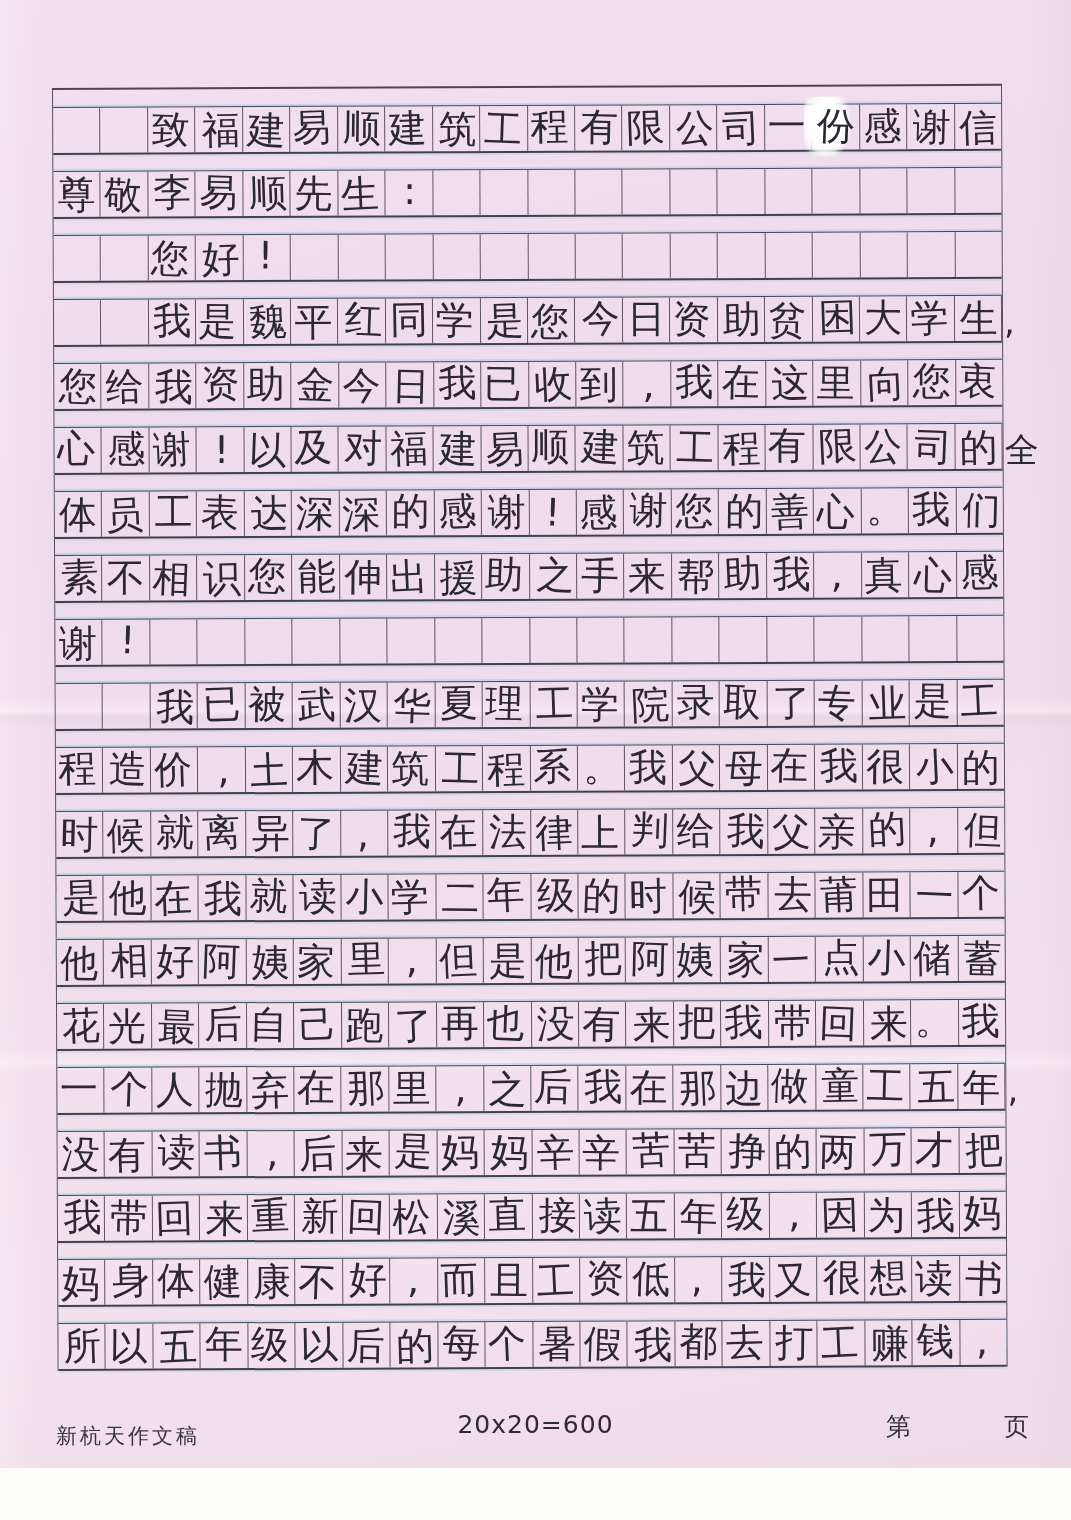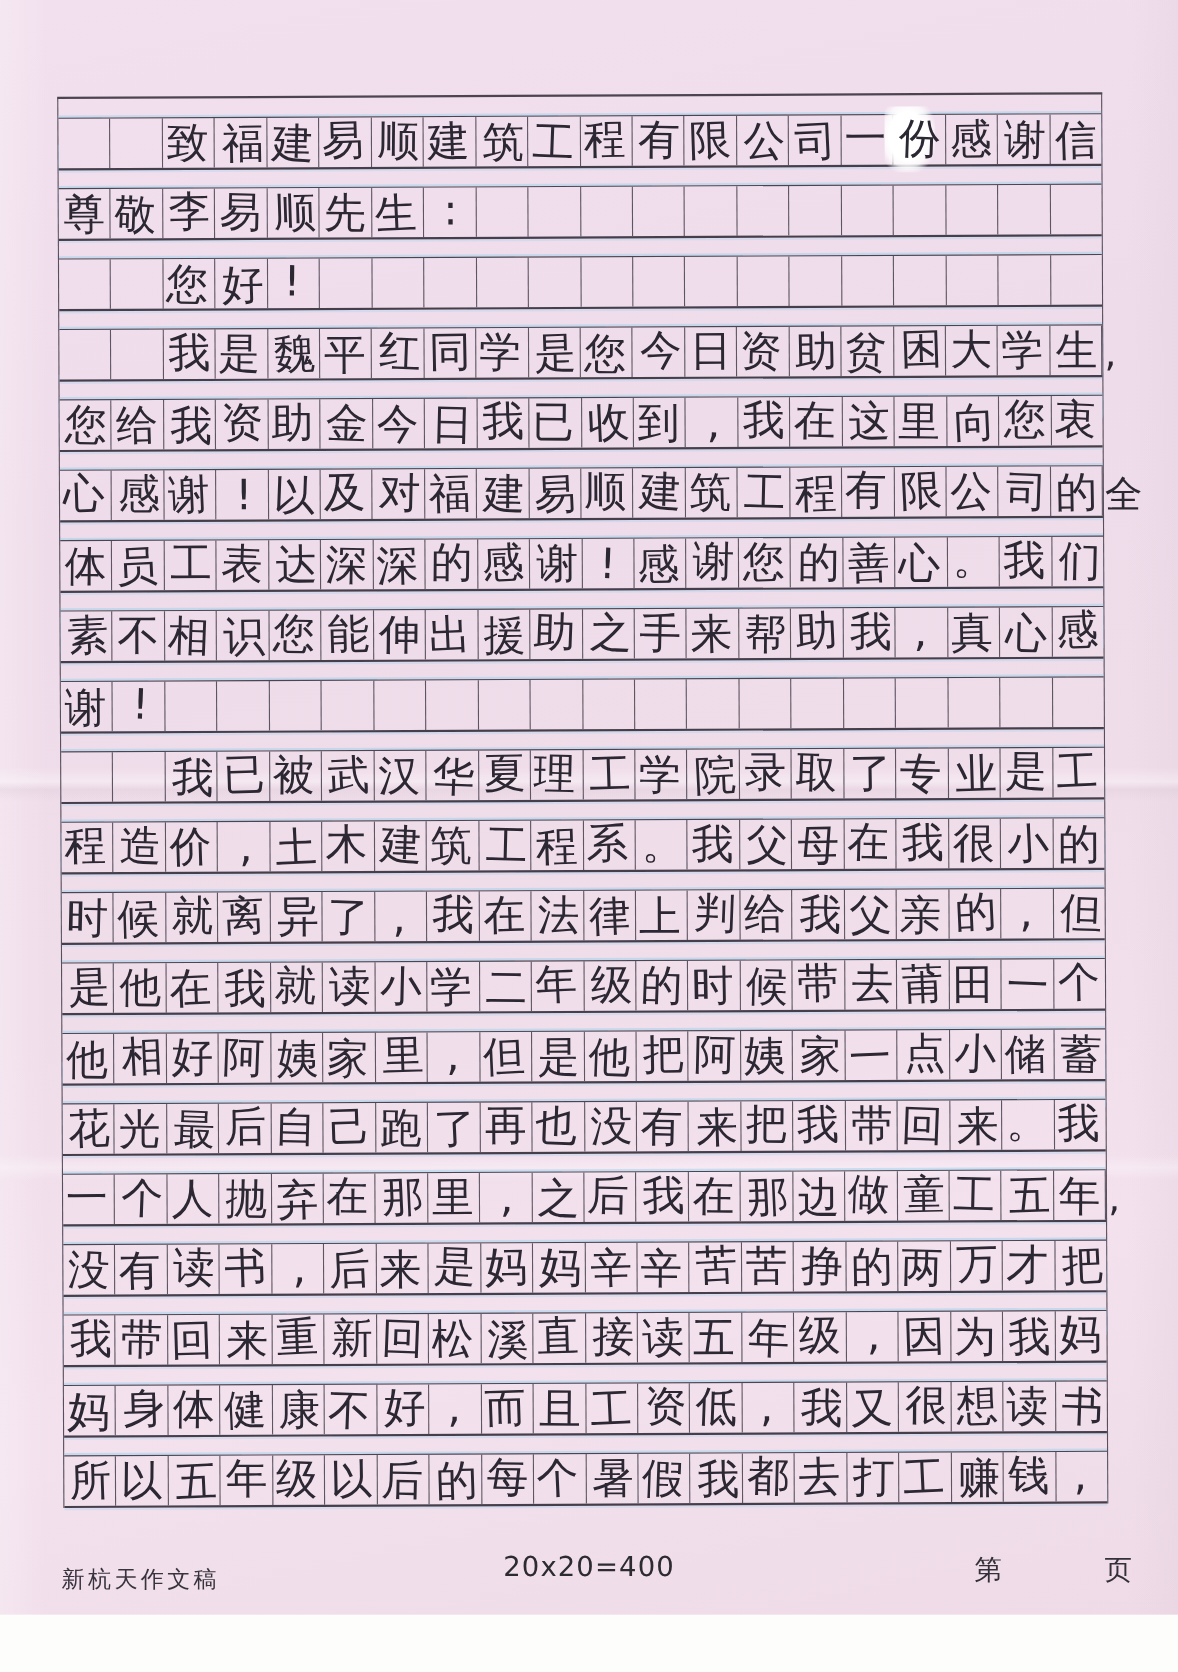--- a/index.html
+++ b/index.html
@@ -540,17 +540,17 @@
         <div class="cell"><span class="ch" style="transform: translate(-1.6px, -0.7px) rotate(-1.6deg);">去</span></div>
         <div class="cell"><span class="ch" style="transform: translate(0.8px, 0px) rotate(0.8deg);">打</span></div>
         <div class="cell"><span class="ch" style="transform: translate(-0.8px, 0.7px) rotate(-2.4deg);">工</span></div>
         <div class="cell"><span class="ch" style="transform: translate(1.6px, 1.4px) rotate(0deg);">赚</span></div>
         <div class="cell"><span class="ch" style="transform: translate(0px, -1.4px) rotate(2.4deg);">钱</span></div>
         <div class="cell"><span class="ch" style="transform: translate(-1.6px, -0.7px) rotate(-0.8deg);">,</span></div>
       </div>
     </div>
 
   <span class="footer-brand">新杭天作文稿</span>
-  <span class="footer-center">20x20=400</span>
+  <span class="footer-center">20x20=600</span>
   <span class="footer-page-prefix">第</span>
   <span class="footer-page-suffix">页</span>
 </div>
 <div class="scan-bed"></div>
 
 </body></html>

